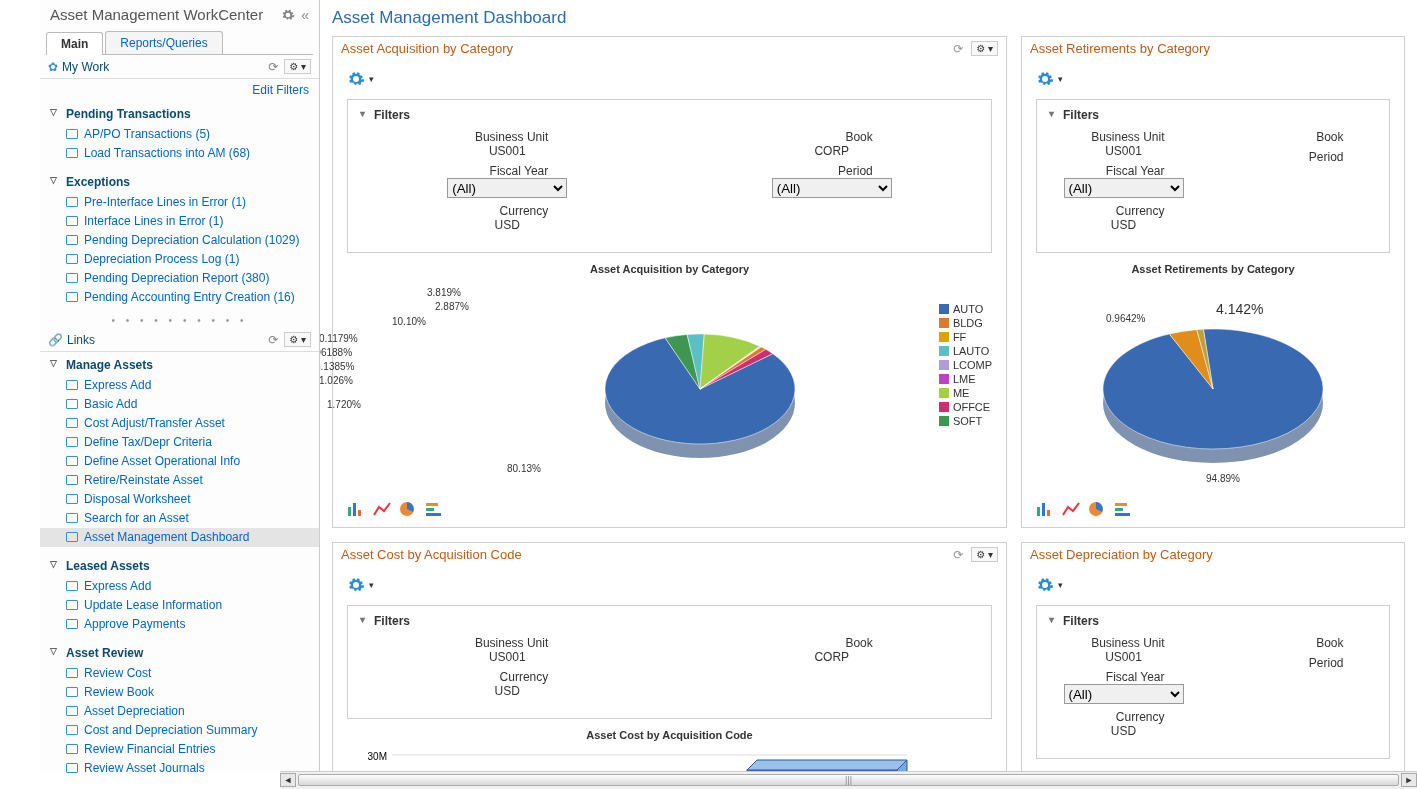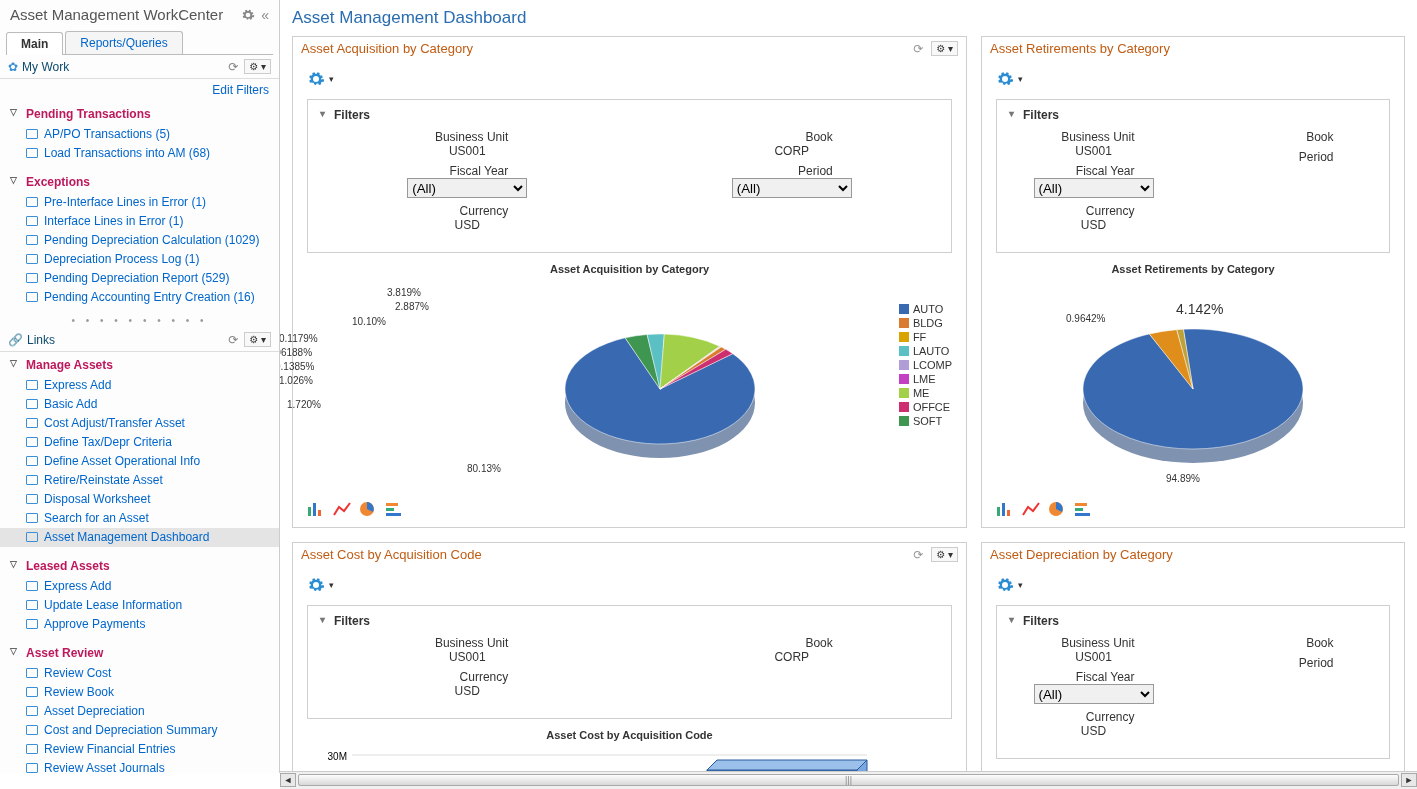--- a/index.html
+++ b/index.html
@@ -1,19 +1,19 @@
 <!DOCTYPE html>
 <html><head>
 <meta charset="utf-8">
 <style>
 * { box-sizing: border-box; margin: 0; padding: 0; }
 body { font-family: Arial, Helvetica, sans-serif; font-size: 12px; color: #333; background: #fff; width: 1417px; height: 789px; overflow: hidden; }
 a { color: #0066cc; text-decoration: none; cursor: pointer; }
 
-.layout { display: flex; height: 773px; }
+.layout { display: flex; height: 773px; margin-left: 40px; }
 .sidebar { width: 280px; border-right: 1px solid #ccc; background: #fdfdfd; overflow-y: auto; }
 .main { flex: 1; overflow: hidden; background: #fff; position: relative; }
 
 
 .sb-title-row { display: flex; align-items: center; padding: 6px 10px 4px 10px; }
 .sb-title { color: #555; font-size: 15px; flex: 1; }
 .gear-sm { width: 14px; height: 14px; color: #888; cursor: pointer; }
 .collapse-icon { color: #888; margin-left: 6px; cursor: pointer; font-size: 14px; }
 
 .tabs { display: flex; border-bottom: 1px solid #bbb; margin: 4px 6px 0 6px; }
@@ -22,21 +22,21 @@
 
 .section-bar { display: flex; align-items: center; padding: 4px 8px; border-bottom: 1px solid #ddd; }
 .section-bar .gearcog { color: #3a8fd6; margin-right: 4px; }
 .section-bar .sect-label { color: #0c4a6e; flex: 1; font-size: 12px; }
 .section-bar .refresh { color: #888; margin-right: 6px; cursor: pointer; }
 .section-bar .gear-dd { border:1px solid #ccc; padding:1px 4px; font-size:10px; cursor:pointer; background:#f8f8f8; }
 
 .edit-filters { text-align: right; padding: 4px 10px; }
 .edit-filters a { color: #0066cc; }
 
-.group-hdr { color: #be185d; font-weight: bold; padding: 6px 4px 4px 26px; position: relative; }
+.group-hdr { color: #0c4a6e; font-weight: bold; padding: 6px 4px 4px 26px; position: relative; }
 .group-hdr::before { content: "▽"; position: absolute; left: 10px; top: 6px; font-size: 9px; color: #666; }
 
 ul.link-list { list-style: none; padding: 0 0 6px 0; }
 ul.link-list li { padding: 2px 4px 2px 44px; position: relative; line-height: 15px; }
 ul.link-list li::before { content: ""; position: absolute; left: 26px; top: 4px; width: 10px; height: 8px; border: 1px solid #3a8fd6; border-radius: 1px; }
 ul.link-list li.active { background: #e4e4e4; }
 .dots { text-align:center; color:#999; letter-spacing:4px; padding:2px 0; font-size:10px;}
 
 
 .main-title { font-size: 17px; color: #2a6db0; padding: 8px 12px; }
@@ -108,21 +108,21 @@
     <ul class="link-list" id="mw-g0">
         <li><a>AP/PO Transactions (5)</a></li>
         <li><a>Load Transactions into AM (68)</a></li>
       </ul>
     <div class="group-hdr">Exceptions</div>
     <ul class="link-list" id="mw-g1">
         <li><a>Pre-Interface Lines in Error (1)</a></li>
         <li><a>Interface Lines in Error (1)</a></li>
         <li><a>Pending Depreciation Calculation (1029)</a></li>
         <li><a>Depreciation Process Log (1)</a></li>
-        <li><a>Pending Depreciation Report (529)</a></li>
+        <li><a>Pending Depreciation Report (380)</a></li>
         <li><a>Pending Accounting Entry Creation (16)</a></li>
       </ul>
     <div class="dots">• • • • • • • • • •</div>
 
     <div class="section-bar">
       <span class="gearcog" style="color:#d08030;">🔗</span>
       <span class="sect-label">Links</span>
       <span class="refresh">⟳</span>
       <span class="gear-dd">⚙ ▾</span>
     </div>

